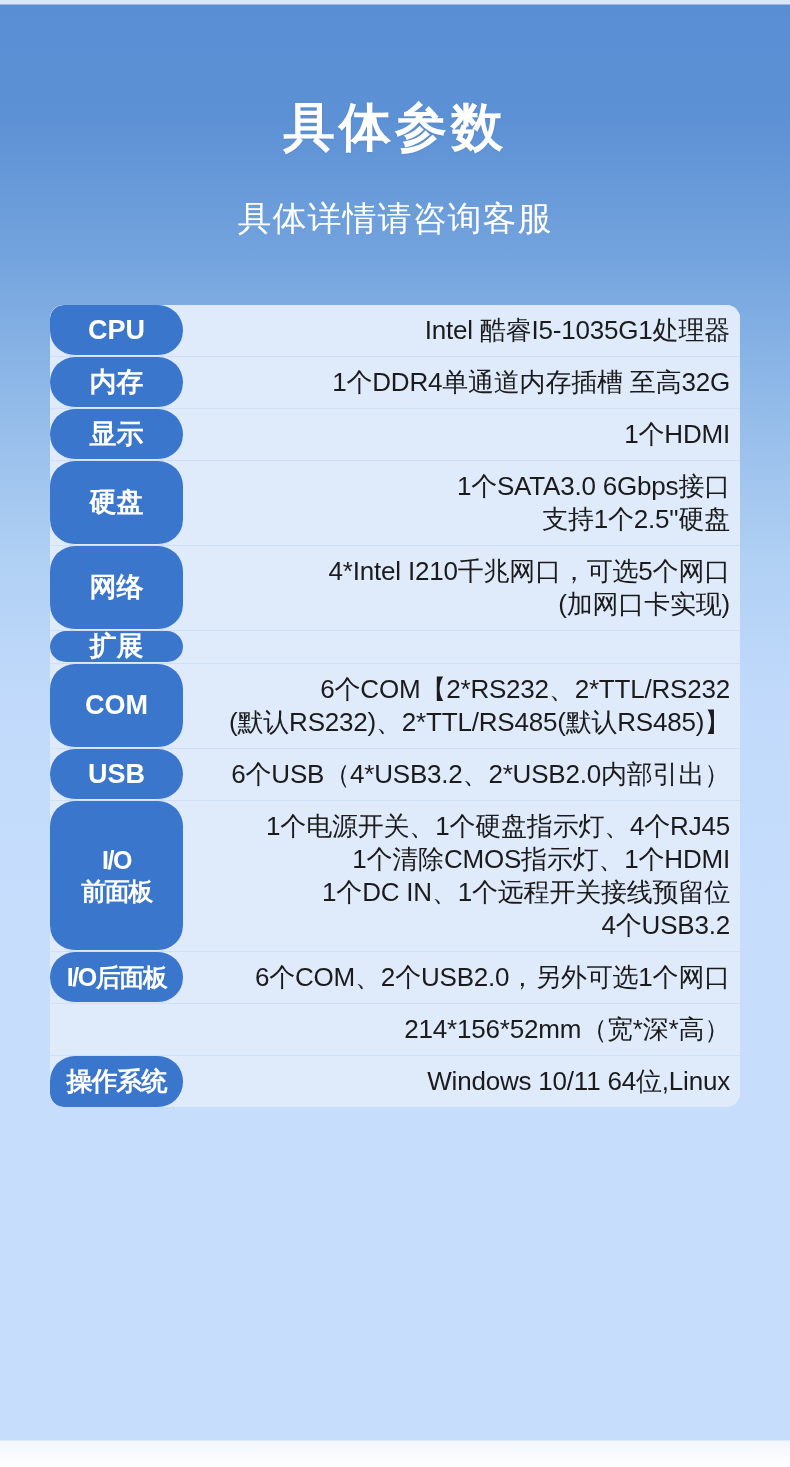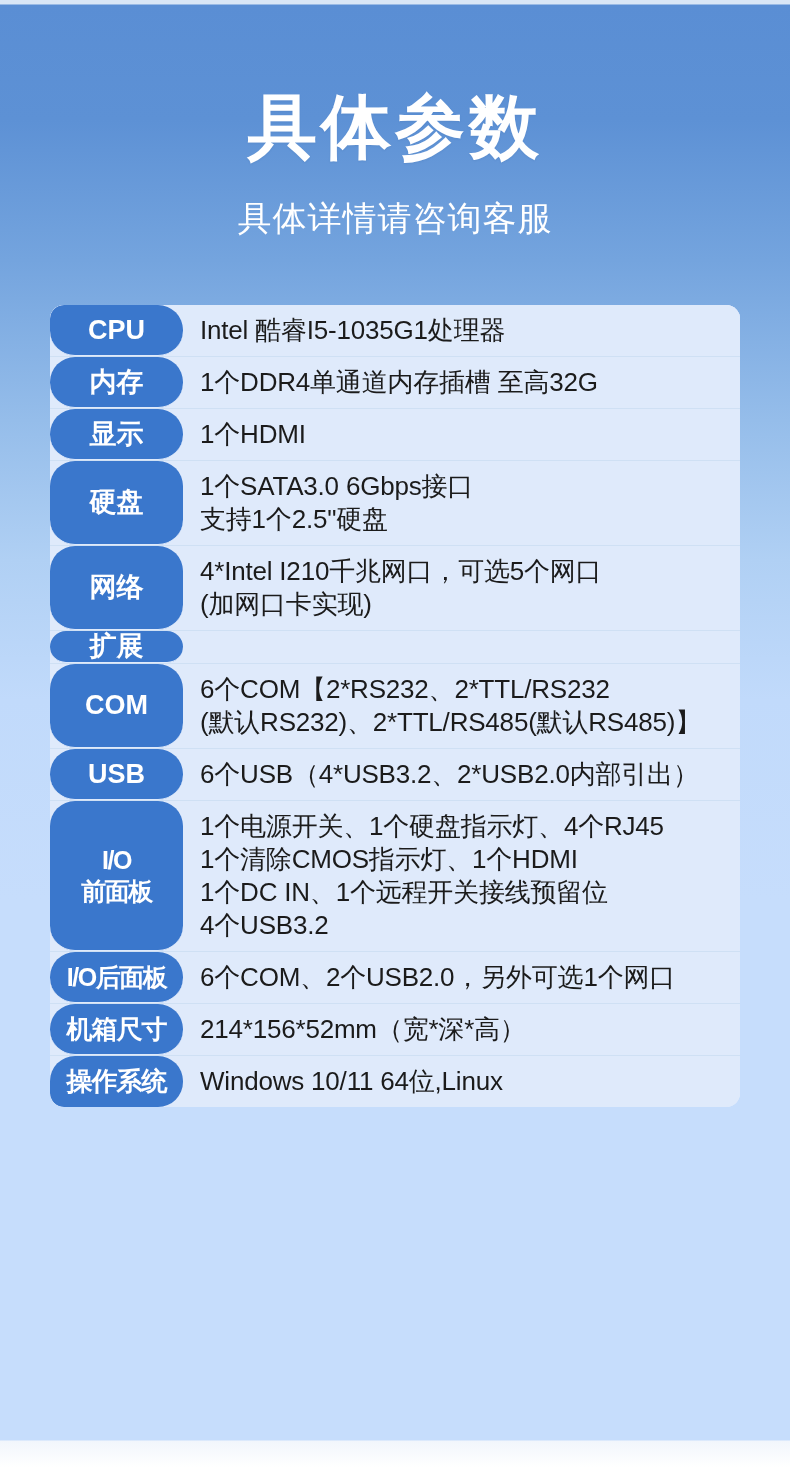--- a/index.html
+++ b/index.html
@@ -37,21 +37,21 @@
   
   .header {
     position: absolute;
     top: 0;
     left: 0;
     width: 790px;
     padding-top: 88px;
     text-align: center;
   }
   .title {
-    font-size: 70px;
+    font-size: 52px;
     line-height: 78px;
     font-weight: bold;
     color: #ffffff;
     letter-spacing: 4px;
     margin: 0;
     text-shadow: 0 1px 2px rgba(40,80,140,0.12);
   }
   .subtitle {
     font-size: 34px;
     line-height: 40px;
@@ -114,20 +114,21 @@
     color: #1b1b1b;
     font-size: 26px;
     line-height: 33px;
     padding: 9px 10px 9px 17px;
     box-sizing: border-box;
     display: flex;
     flex-direction: column;
     justify-content: center;
     white-space: pre-line;
     letter-spacing: -0.2px;
+    text-align: right;
   }
 
   .spec-table .spec-row:first-child .spec-label { border-top-left-radius: 14px; }
   .spec-table .spec-row:last-child  .spec-label { border-bottom-left-radius: 14px; }
 </style>
 </head>
 <body>
 
 <div class="page">
 
@@ -177,21 +178,20 @@
         <div class="spec-value">1个电源开关、1个硬盘指示灯、4个RJ45
 1个清除CMOS指示灯、1个HDMI
 1个DC IN、1个远程开关接线预留位
 4个USB3.2</div>
       </div>
       <div class="spec-row">
         <div class="spec-label narrow" style="white-space: pre-line;">I/O后面板</div>
         <div class="spec-value">6个COM、2个USB2.0，另外可选1个网口</div>
       </div>
       <div class="spec-row">
-        <div class="spec-label tight" style="white-space: pre-line;">机箱尺寸</div>
         <div class="spec-value">214*156*52mm（宽*深*高）</div>
       </div>
       <div class="spec-row">
         <div class="spec-label tight" style="white-space: pre-line;">操作系统</div>
         <div class="spec-value">Windows 10/11 64位,Linux</div>
       </div>
     </div>
 
 </div>
 

